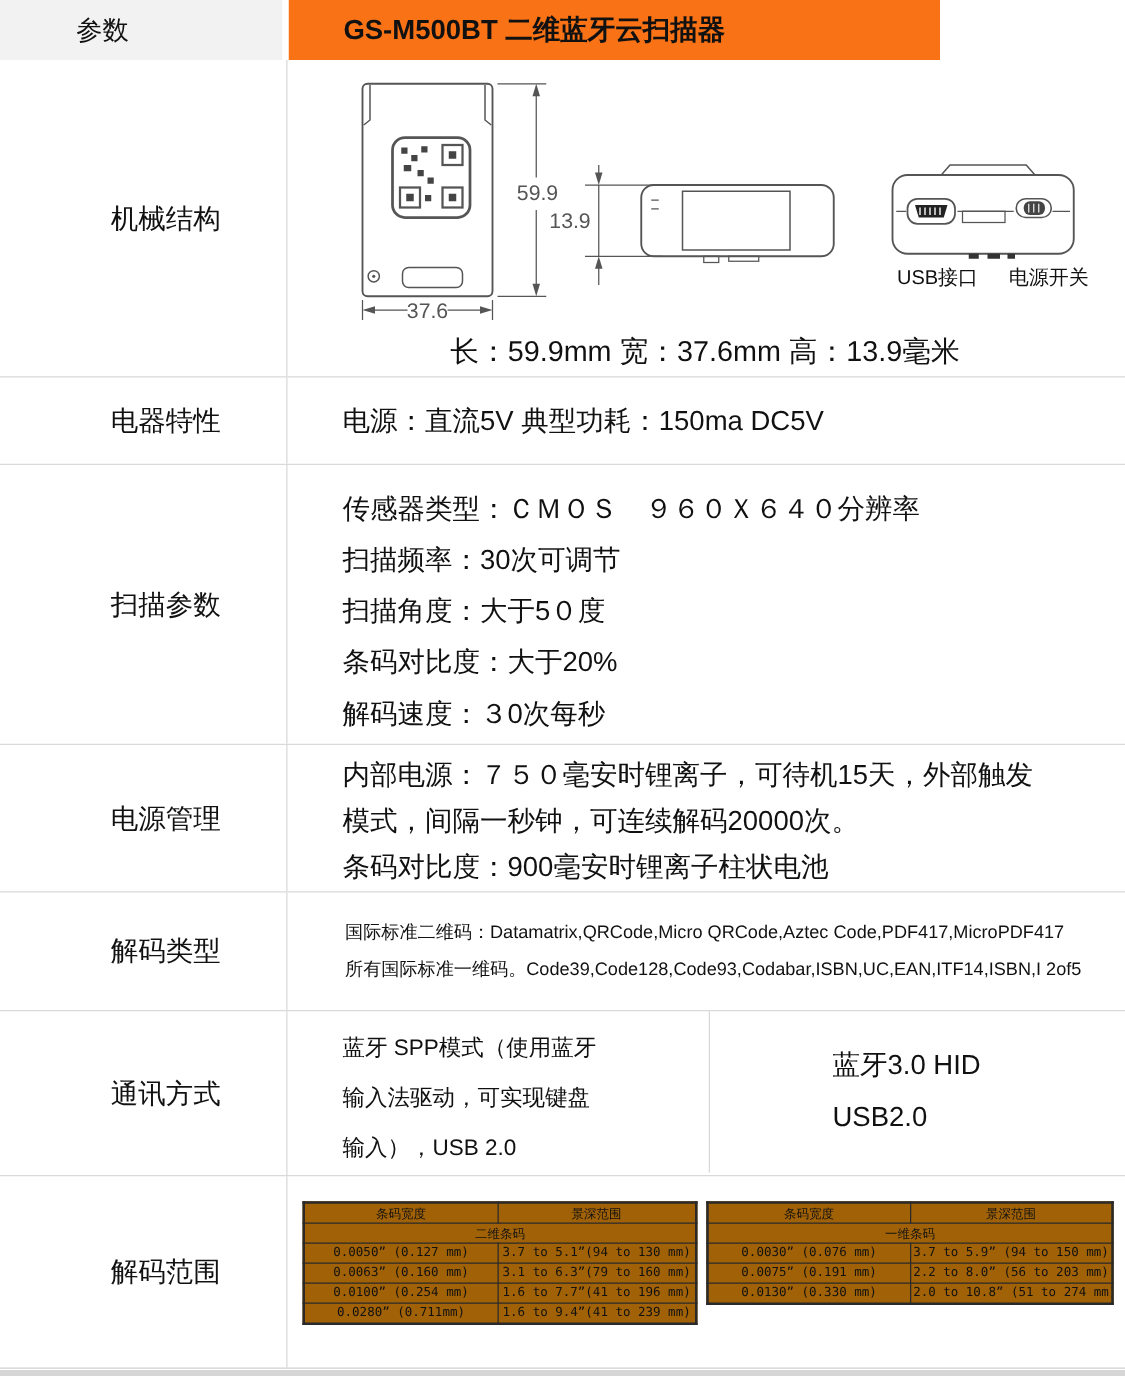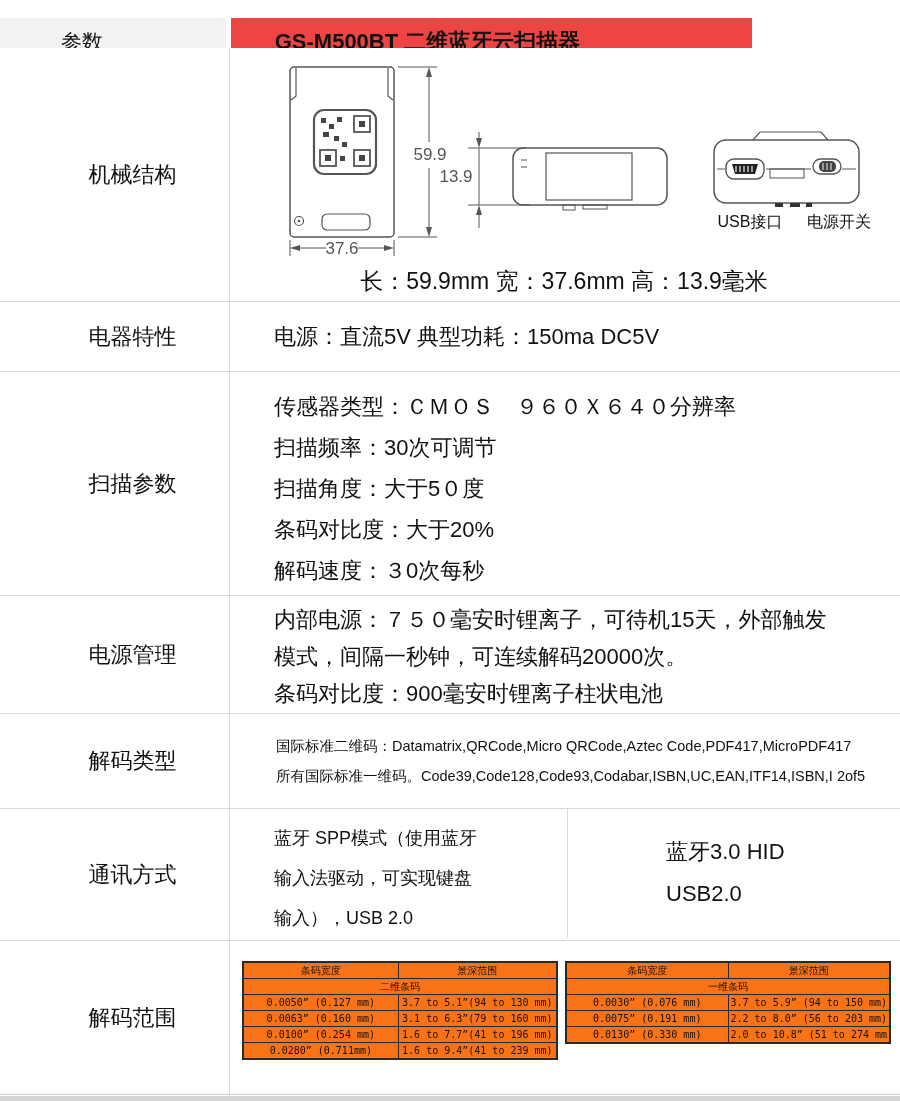--- a/index.html
+++ b/index.html
@@ -1,24 +1,24 @@
 <!DOCTYPE html>
 <html><head>
 <meta charset="utf-8">
 <style>
   html,body{margin:0;padding:0;background:#fff;}
   .sheet{
     position:relative;width:900px;height:1101px;background:#fff;
     font-family:"Liberation Sans",sans-serif;color:#111;overflow:hidden;
   }
   
-  .hdr{position:absolute;top:18px;left:0;width:752px;height:48px;display:flex;}
+  .hdr{position:absolute;top:0;left:0;width:752px;height:48px;display:flex;}
   .hdr-left{width:226px;background:#f2f2f2;display:flex;align-items:center;justify-content:center;font-size:21px;}
   .hdr-gap{width:5px;background:#ffffff;}
-  .hdr-right{flex:1;background:#ef4444;display:flex;align-items:center;justify-content:center;font-size:22px;font-weight:bold;}
+  .hdr-right{flex:1;background:#f97316;display:flex;align-items:center;justify-content:center;font-size:22px;font-weight:bold;}
   .shift-param{position:relative;left:-31px;}
   .shift-title{position:relative;left:-64px;}
   
   .row{position:absolute;left:0;width:900px;display:flex;box-sizing:border-box;border-top:1px solid #d9d9d9;background:#fff;}
   .row.first{border-top:none;}
   .row .label{width:230px;box-sizing:border-box;border-right:1px solid #d9d9d9;display:flex;align-items:center;justify-content:center;font-size:22px;padding-left:36px;}
   .row .content{flex:1;position:relative;box-sizing:border-box;}
   #row-mech {top:48px;height:253px;}
   #row-elec {top:301px;height:70px;}
   #row-scan {top:371px;height:224px;}
@@ -43,21 +43,21 @@
   .types-lines .tline{height:30px;line-height:30px;}
   
   .comm-left{width:338px;box-sizing:border-box;border-right:1px solid #d9d9d9;padding:9px 0 0 44px;font-size:18px;}
   .comm-left .tline{height:40px;line-height:40px;}
   .comm-right{flex:1;padding:22px 0 0 98px;font-size:22px;}
   .comm-right .tline{height:42px;line-height:42px;}
   .comm-wrap{display:flex;width:100%;}
   
   .spec-table{position:absolute;border-collapse:collapse;table-layout:fixed;
     font-family:"DejaVu Sans Mono",monospace;font-size:10px;color:#111;text-align:center;
-    border:2px solid #2a2a2a;background:#f97316;}
+    border:2px solid #2a2a2a;background:#a16207;}
   .spec-table td,.spec-table th{border:1px solid #2a2a2a;height:15px;padding:0 2px;font-weight:normal;overflow:hidden;white-space:nowrap;}
   #tbl-2d{left:12px;top:20px;width:316px;}
   #tbl-1d{left:335px;top:20px;width:326px;}
 </style>
 </head>
 <body>
 
 <div class="sheet">
 
   <div class="hdr">

